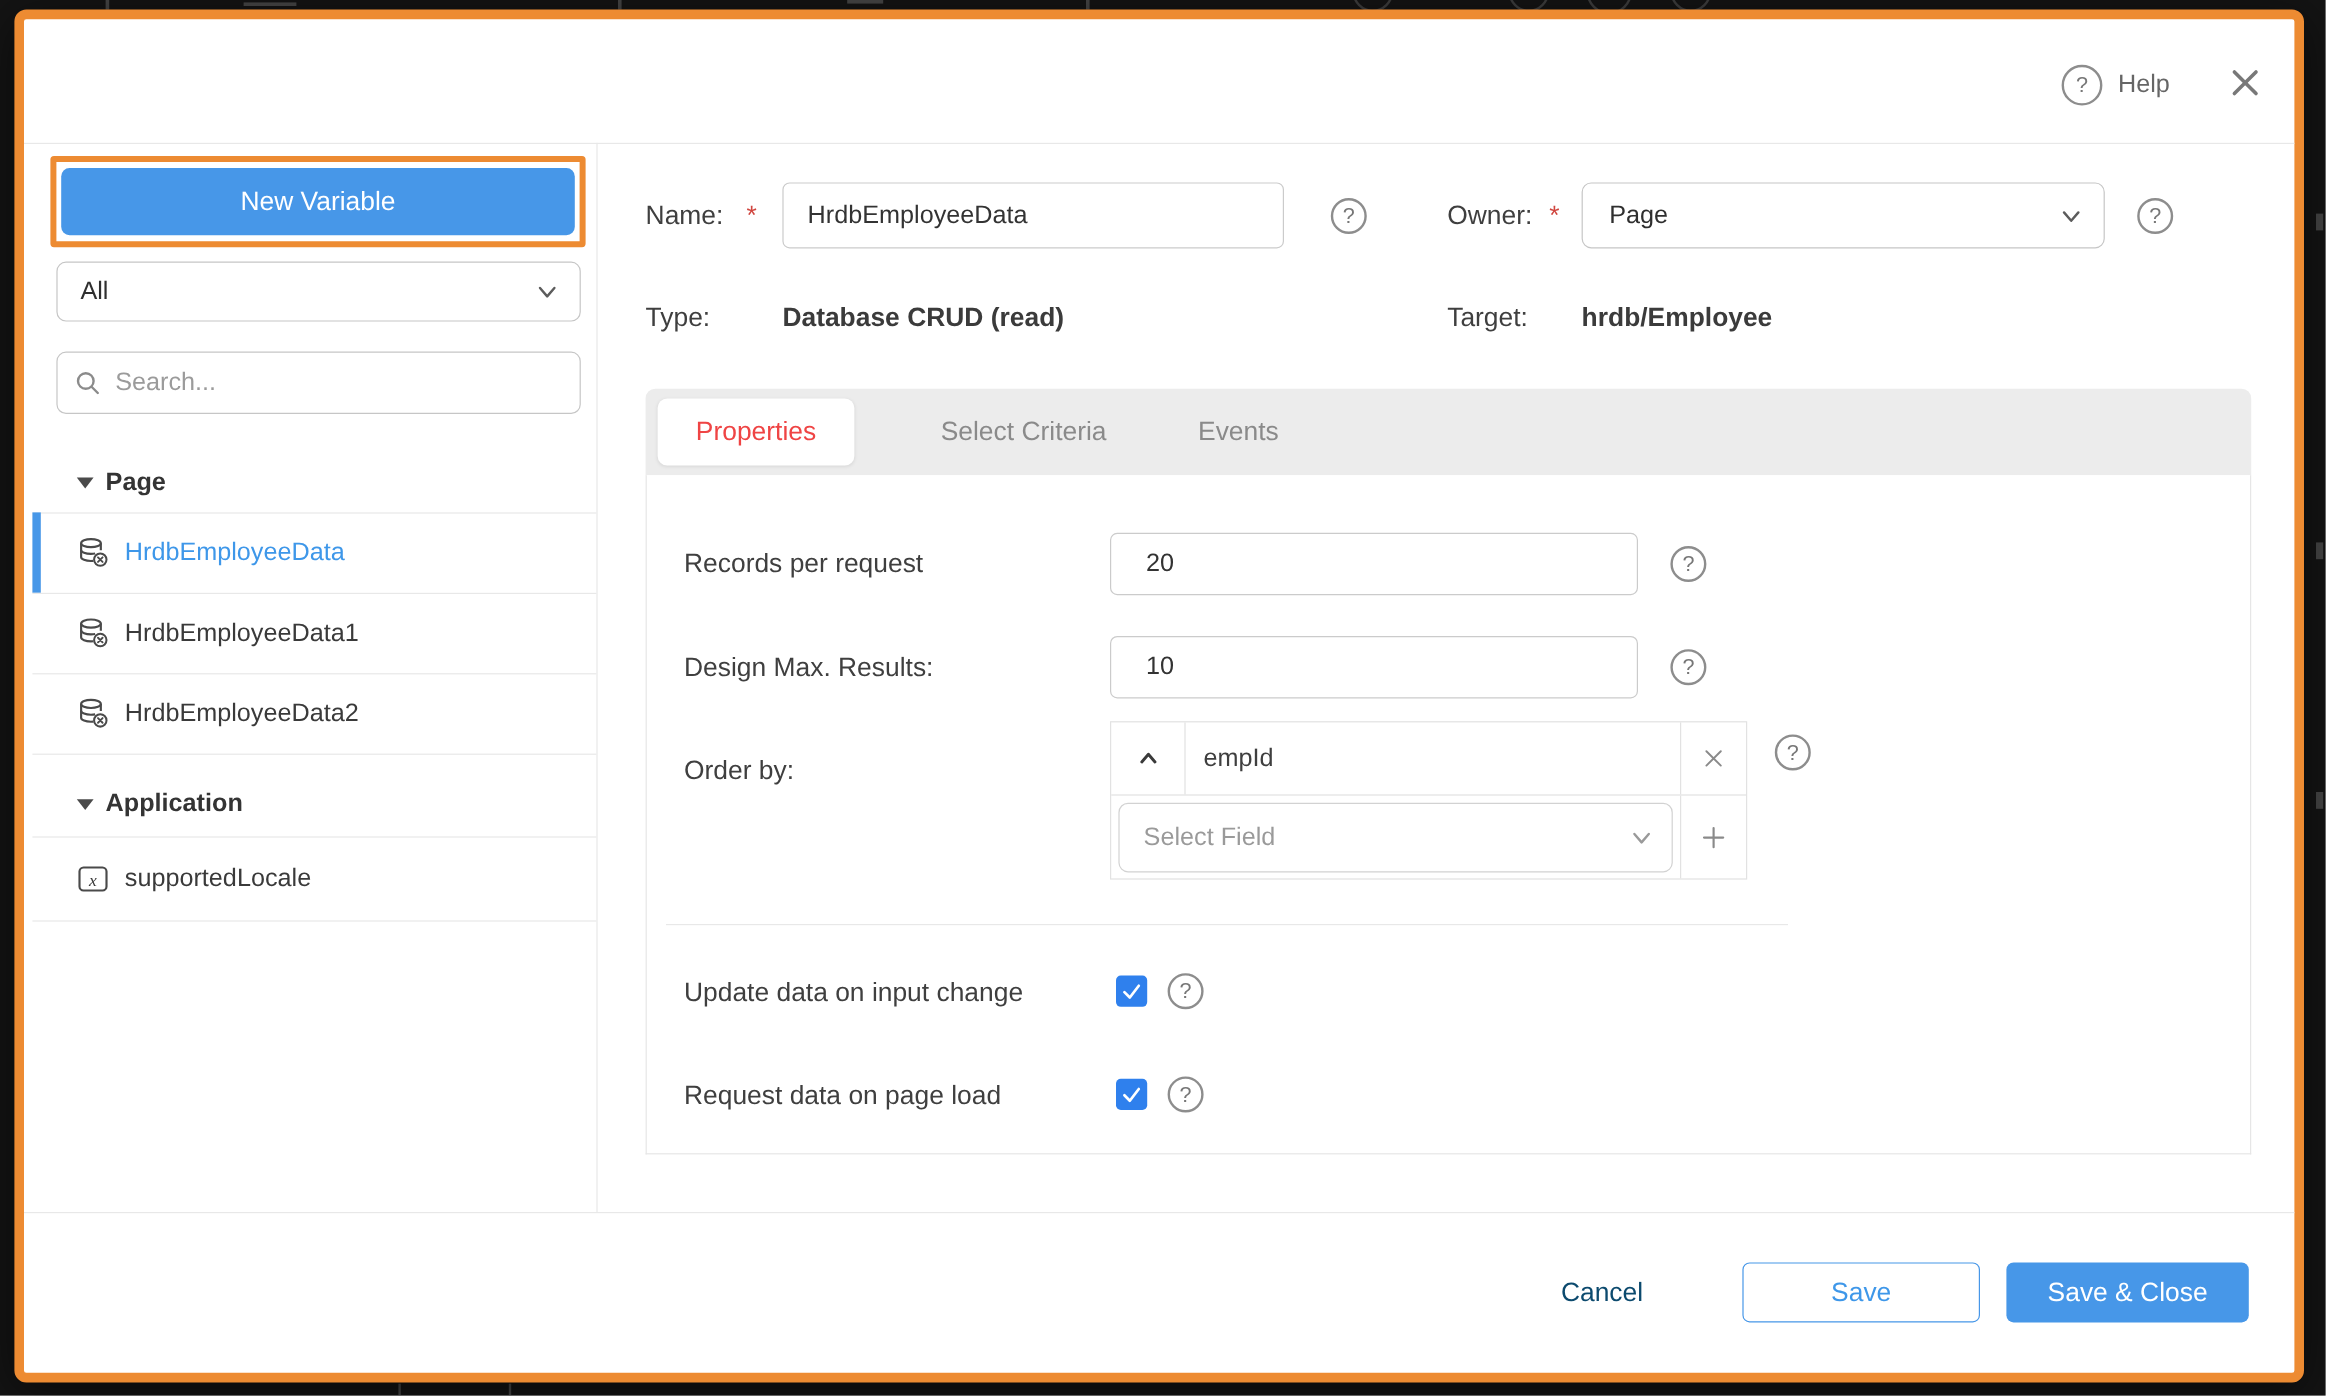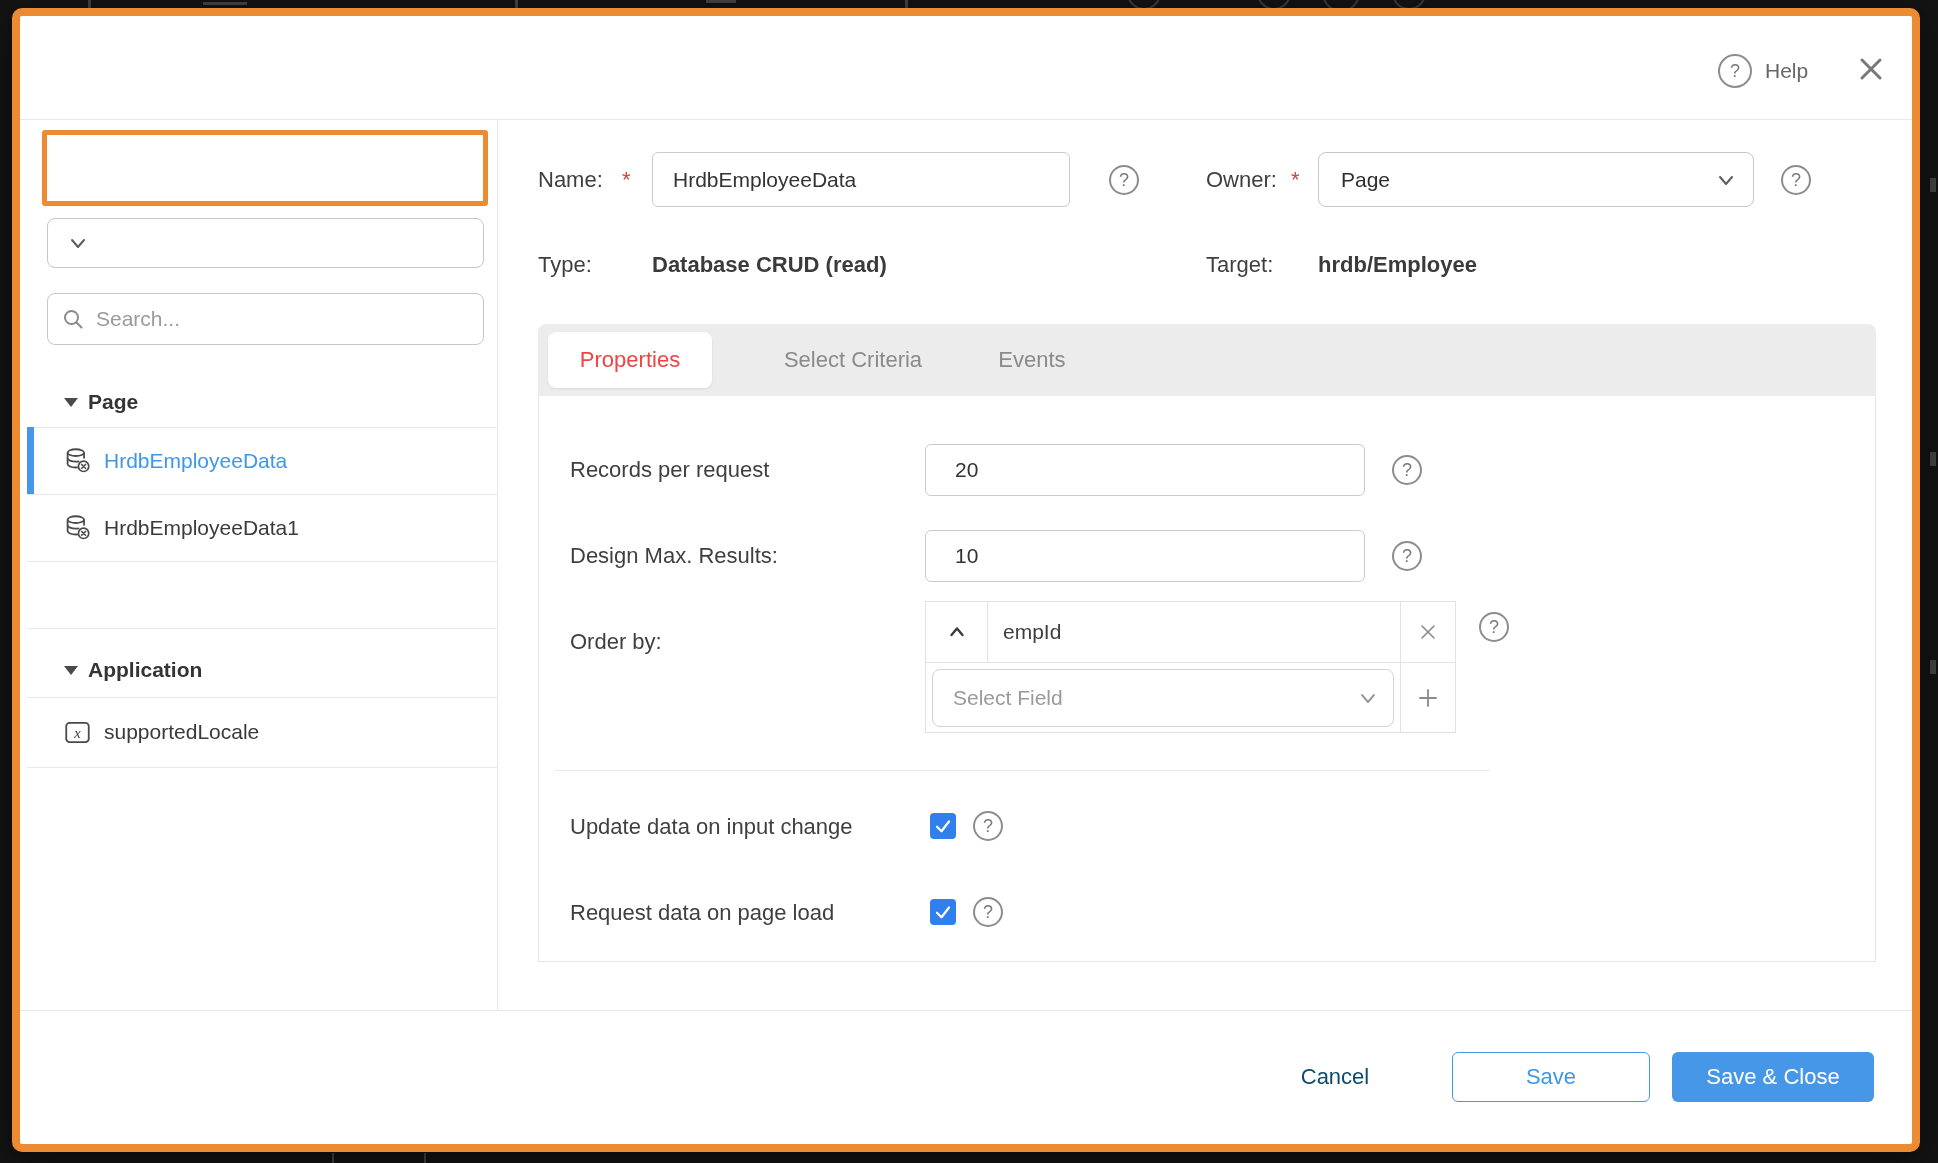--- a/index.html
+++ b/index.html
@@ -129,22 +129,24 @@
     <svg width="30" height="30" viewBox="0 0 30 30">
       <path d="M6 6 L24 24 M24 6 L6 24" stroke="#787878" stroke-width="3" stroke-linecap="round"></path>
     </svg>
   </div>
 
   <div class="abs hairline" style="left:0;top:103px;width:1892px;height:1px;"></div>
   <div class="abs hairline" style="left:477px;top:103px;width:1px;height:891px;"></div>
   <div class="abs hairline" style="left:0;top:994px;width:1892px;height:1px;"></div>
 
   <div class="abs highlight-box" style="left:22px;top:114px;width:446px;height:76px;border-radius:3px;"></div>
+  <button class="abs btn-primary" style="left:31px;top:124px;width:428px;height:56px;">New Variable</button>
 
   <div class="abs select-box" style="left:27px;top:202px;width:437px;height:50px;">
+    <span class="grow">All</span>
     <svg width="22" height="22" viewBox="0 0 22 22">
       <polyline points="5,8 11,15 17,8" fill="none" stroke="#5c5c5c" stroke-width="2" stroke-linecap="round" stroke-linejoin="round"></polyline>
     </svg>
   </div>
 
   <div class="abs search-box" style="left:27px;top:277px;width:437px;height:52px;">
     <svg width="22" height="22" viewBox="0 0 22 22">
       <circle cx="9.5" cy="9.5" r="6.5" fill="none" stroke="#8b8b8b" stroke-width="2"></circle>
       <line x1="14.5" y1="14.5" x2="19.5" y2="19.5" stroke="#8b8b8b" stroke-width="2" stroke-linecap="round"></line>
     </svg>
@@ -178,20 +180,31 @@
       <path d="M3.2 5 V15.2 c0 1.7 3.3 3 7.3 3 0.6 0 1.2 0 1.8-.1" fill="none" stroke="#4a4a4a" stroke-width="1.6"></path>
       <path d="M17.8 5 V10.3" fill="none" stroke="#4a4a4a" stroke-width="1.6"></path>
       <path d="M3.2 10 c0 1.7 3.3 3 7.3 3 1.1 0 2.2-.1 3.1-.3" fill="none" stroke="#4a4a4a" stroke-width="1.6"></path>
       <circle cx="17.4" cy="17.2" r="4.6" fill="#fff" stroke="#4a4a4a" stroke-width="1.5"></circle>
       <path d="M15.7 15.5 l3.4 3.4 M19.1 15.5 l-3.4 3.4" stroke="#4a4a4a" stroke-width="1.4" stroke-linecap="round"></path>
     </svg>
     <span class="nav-label">HrdbEmployeeData1</span>
   </div>
   <div class="abs hairline" style="left:7px;top:545px;width:470px;height:1px;"></div>
 
+  <div class="abs nav-item" style="left:7px;top:545px;width:470px;height:67px;padding-left:37px;">
+    <svg width="27" height="27" viewBox="0 0 24 24">
+      <ellipse cx="10.5" cy="5" rx="7.3" ry="3" fill="none" stroke="#4a4a4a" stroke-width="1.6"></ellipse>
+      <path d="M3.2 5 V15.2 c0 1.7 3.3 3 7.3 3 0.6 0 1.2 0 1.8-.1" fill="none" stroke="#4a4a4a" stroke-width="1.6"></path>
+      <path d="M17.8 5 V10.3" fill="none" stroke="#4a4a4a" stroke-width="1.6"></path>
+      <path d="M3.2 10 c0 1.7 3.3 3 7.3 3 1.1 0 2.2-.1 3.1-.3" fill="none" stroke="#4a4a4a" stroke-width="1.6"></path>
+      <circle cx="17.4" cy="17.2" r="4.6" fill="#fff" stroke="#4a4a4a" stroke-width="1.5"></circle>
+      <path d="M15.7 15.5 l3.4 3.4 M19.1 15.5 l-3.4 3.4" stroke="#4a4a4a" stroke-width="1.4" stroke-linecap="round"></path>
+    </svg>
+    <span class="nav-label">HrdbEmployeeData2</span>
+  </div>
   <div class="abs hairline" style="left:7px;top:612px;width:470px;height:1px;"></div>
 
   <div class="abs sec-head" style="left:44px;top:640px;height:28px;cursor:pointer;">
     <span class="caret-down-tri"></span>
     <span>Application</span>
   </div>
   <div class="abs hairline" style="left:7px;top:681px;width:470px;height:1px;"></div>
 
   <div class="abs nav-item" style="left:7px;top:681px;width:470px;height:70px;padding-left:37px;">
     <svg width="27" height="27" viewBox="0 0 24 24">

